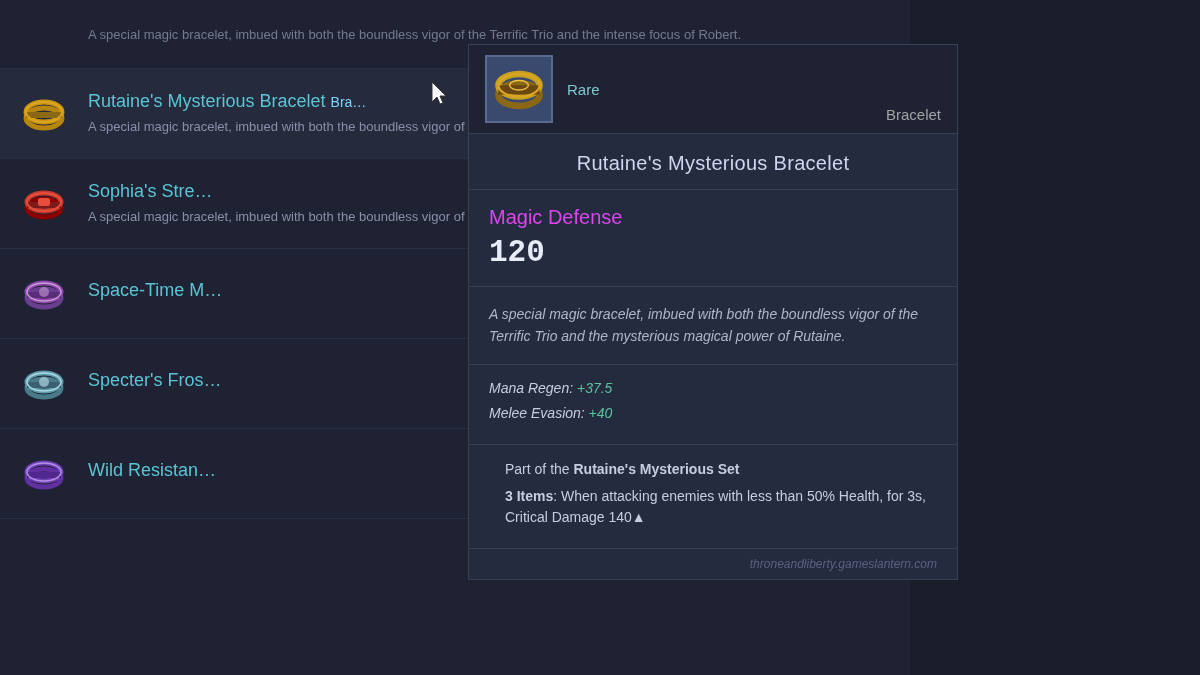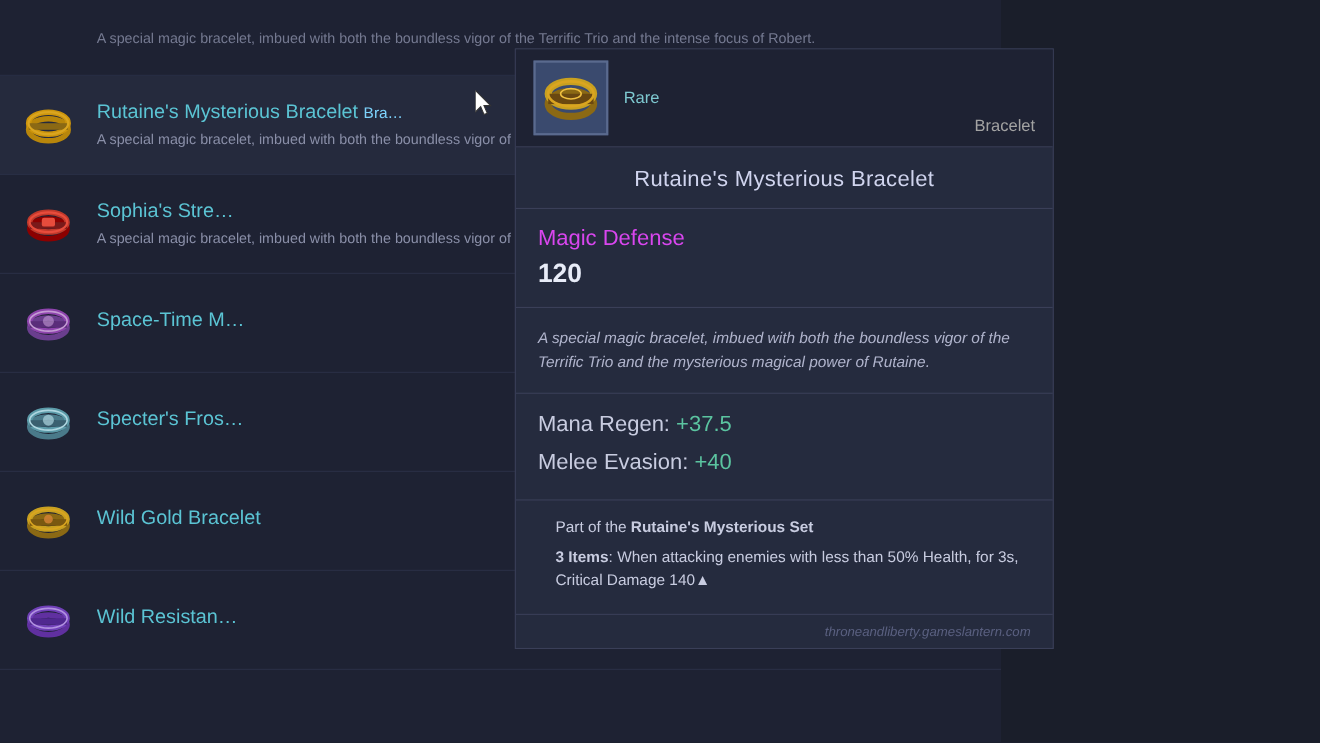--- a/index.html
+++ b/index.html
@@ -150,44 +150,46 @@
     }
 
     .stat-label {
       font-size: 20px;
       font-weight: 400;
       color: #d946ef;
       margin-bottom: 6px;
     }
 
     .stat-value {
-      font-size: 24px;
+      font-size: 31px;
       font-weight: 700;
       color: #e8ecf8;
+      font-family: Liberation Mono, monospace;
     }
 
     .detail-desc {
       padding: 16px 20px;
       border-bottom: 1px solid #3a3f58;
       font-size: 14px;
       color: #b0b4cc;
       font-style: italic;
       line-height: 1.6;
     }
 
     .detail-bonuses {
       padding: 14px 20px;
       border-bottom: 1px solid #3a3f58;
     }
 
     .bonus-line {
-      font-size: 20px;
+      font-size: 14px;
       color: #c8cce0;
       margin-bottom: 6px;
       line-height: 1.4;
+      font-style: italic;
     }
 
     .bonus-value {
       color: #5bc4a0;
     }
 
     .detail-set {
       padding: 14px 20px;
       border-bottom: 1px solid #3a3f58;
     }
@@ -299,36 +301,20 @@
         <circle cx="24" cy="22" r="5" fill="#aed6e0" opacity="0.7"></circle>
       </svg>
     </div>
     <div class="item-info">
       <div class="item-name" style="cursor:pointer;">
         <span>Specter's Fros…</span>
       </div>
     </div>
   </div>
 
-  <div class="list-item">
-    <div class="item-icon">
-      <svg viewBox="0 0 48 48" xmlns="http://www.w3.org/2000/svg">
-        <ellipse cx="24" cy="28" rx="17" ry="9" fill="none" stroke="#8b6914" stroke-width="5"></ellipse>
-        <ellipse cx="24" cy="22" rx="17" ry="9" fill="none" stroke="#c8a020" stroke-width="5"></ellipse>
-        <rect x="7" y="22" width="34" height="6" fill="#7a5810"></rect>
-        <ellipse cx="24" cy="22" rx="17" ry="9" fill="none" stroke="#daa520" stroke-width="1.5"></ellipse>
-        <circle cx="24" cy="22" r="4" fill="#cd7f32" opacity="0.9"></circle>
-      </svg>
-    </div>
-    <div class="item-info">
-      <div class="item-name" style="cursor:pointer;">
-        <span>Wild Gold Bracelet</span>
-      </div>
-    </div>
-  </div>
 
   <div class="list-item">
     <div class="item-icon">
       <svg viewBox="0 0 48 48" xmlns="http://www.w3.org/2000/svg">
         <ellipse cx="24" cy="28" rx="17" ry="9" fill="none" stroke="#6030a0" stroke-width="5"></ellipse>
         <ellipse cx="24" cy="22" rx="17" ry="9" fill="none" stroke="#7040b8" stroke-width="5"></ellipse>
         <rect x="7" y="22" width="34" height="6" fill="#502890"></rect>
         <ellipse cx="24" cy="22" rx="17" ry="9" fill="none" stroke="#b090e0" stroke-width="1.5"></ellipse>
       </svg>
     </div>

